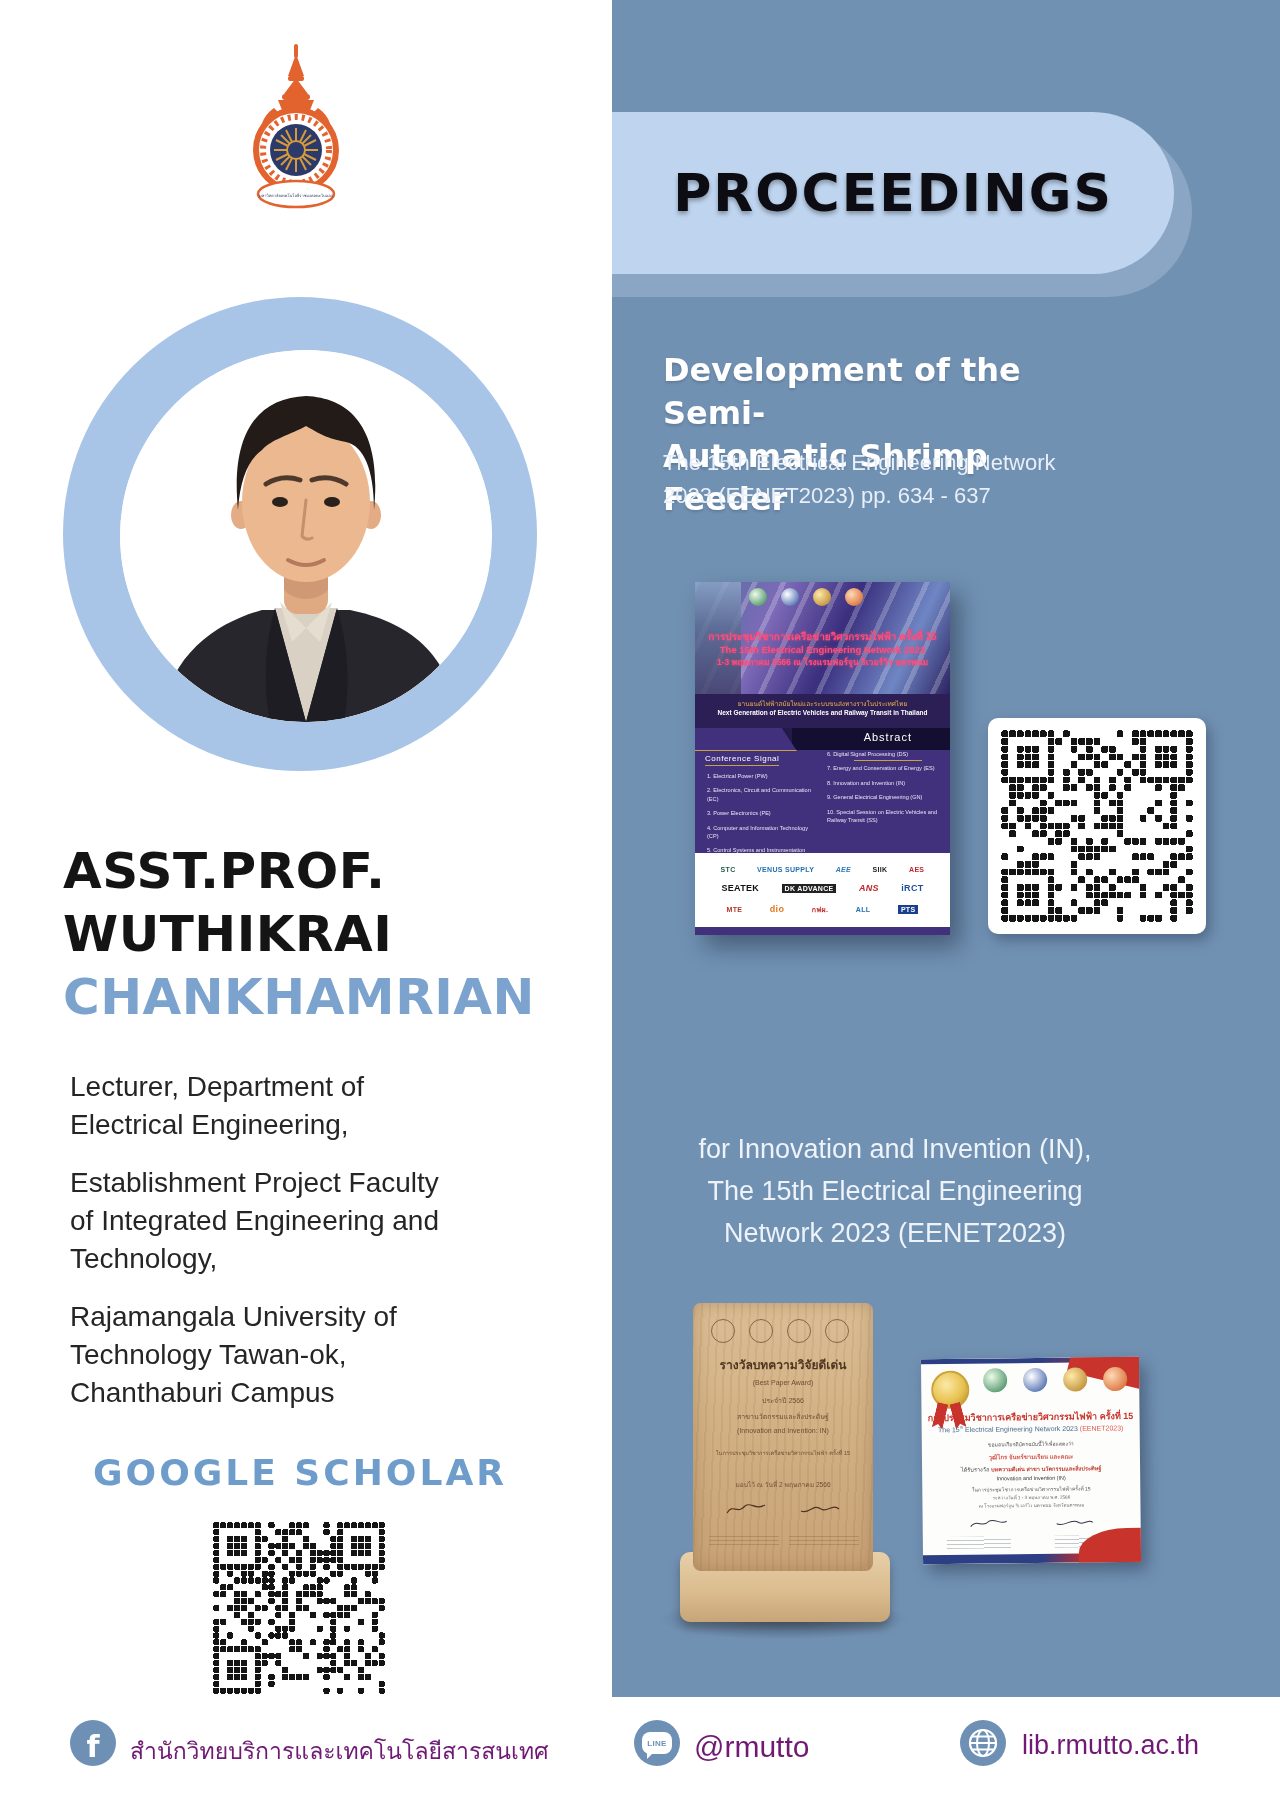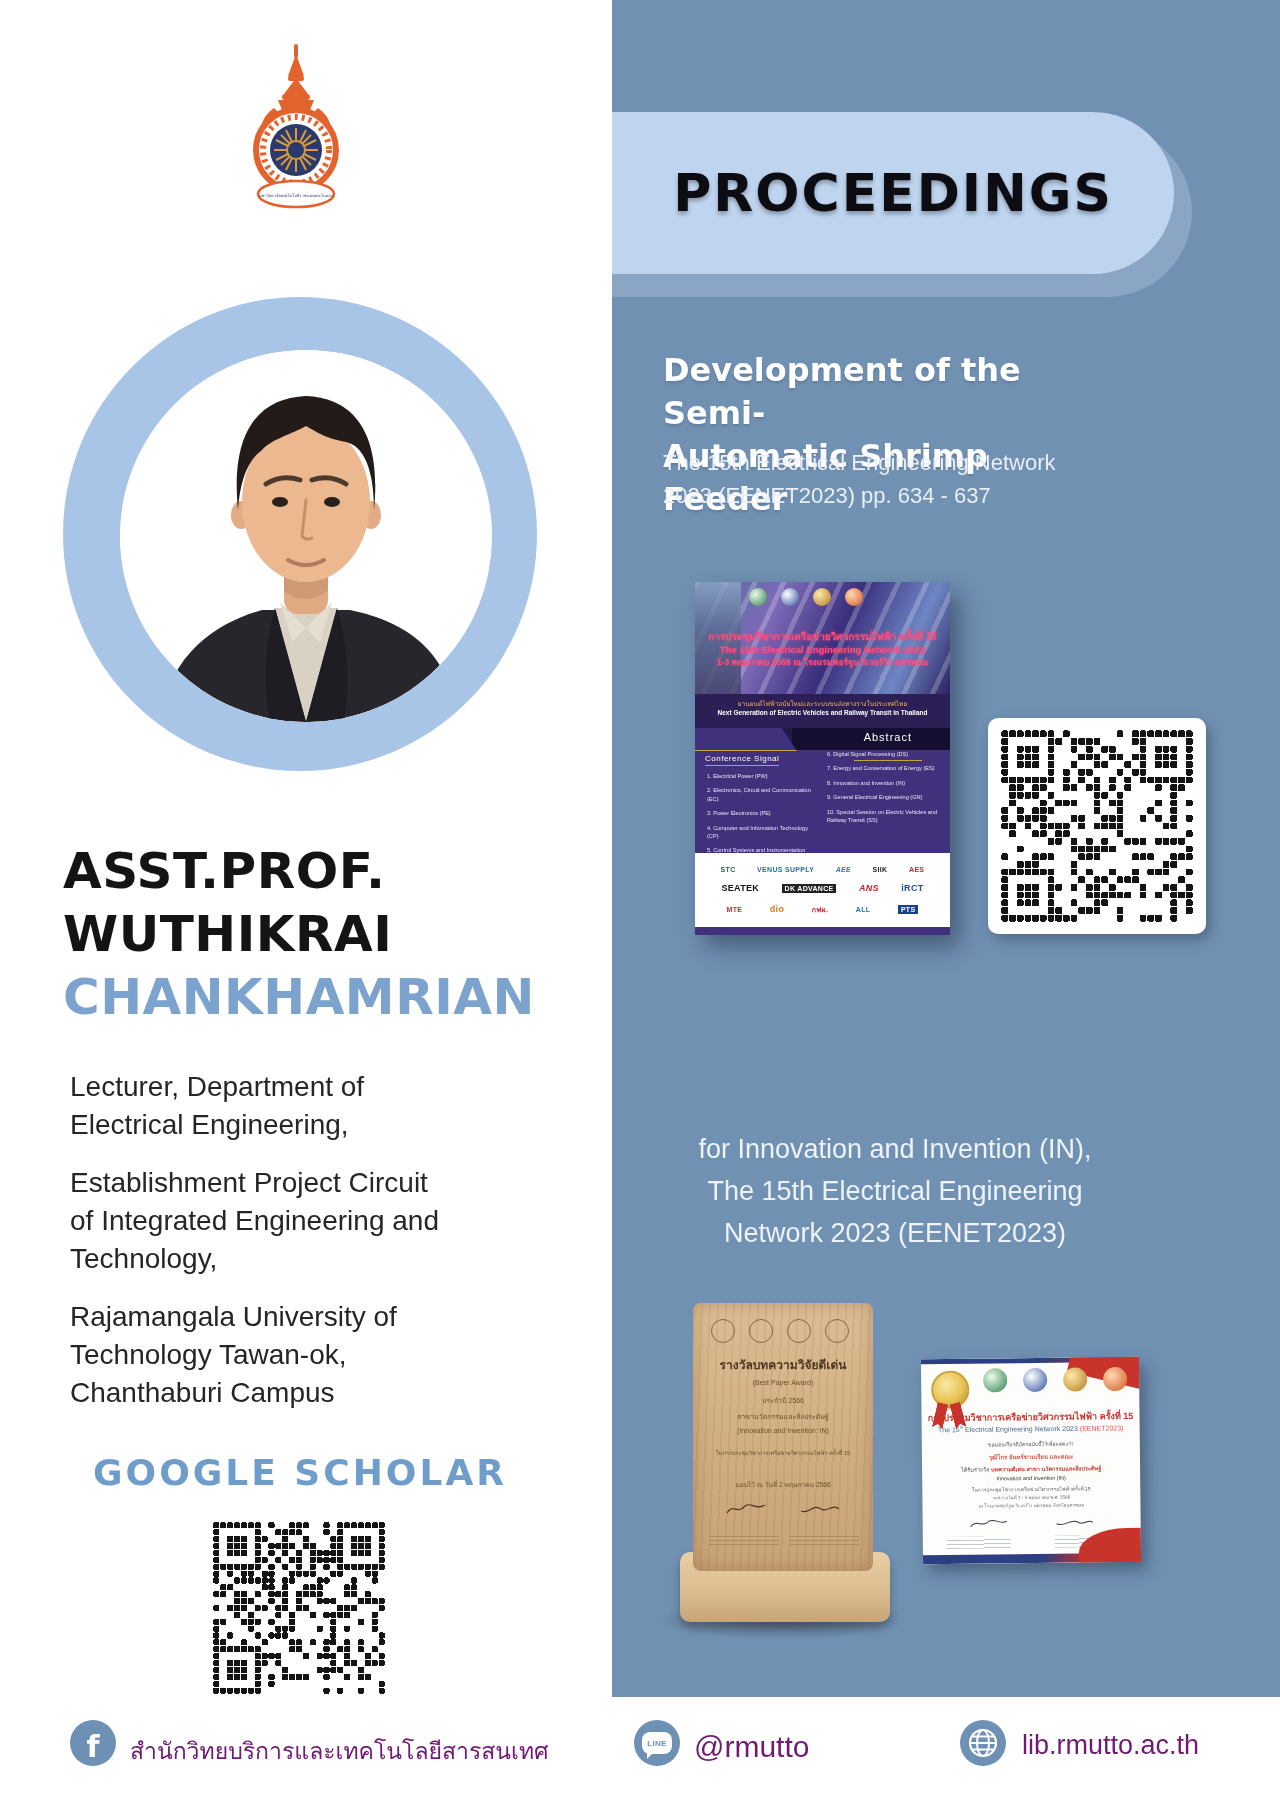--- a/index.html
+++ b/index.html
@@ -688,21 +688,21 @@
     </svg>
   </div>
 
   <div class="abs name" style="top:842px;">ASST.PROF.</div>
   <div class="abs name" style="top:905px;">WUTHIKRAI</div>
   <div class="abs name accent" style="top:968px;">CHANKHAMRIAN</div>
 
   <div id="bio" class="abs">
     <p>Lecturer, Department of
 Electrical Engineering,</p>
-    <p>Establishment Project Circuit
+    <p>Establishment Project Faculty
 of Integrated Engineering and
 Technology,</p>
     <p>Rajamangala University of
 Technology Tawan-ok,
 Chanthaburi Campus</p>
   </div>
 
   <div id="scholar" class="abs">GOOGLE SCHOLAR</div>
   <div id="scholar-qr" class="abs qr-box">
       <svg viewBox="0 0 25 25" width="100%" height="100%" shape-rendering="crispEdges">

